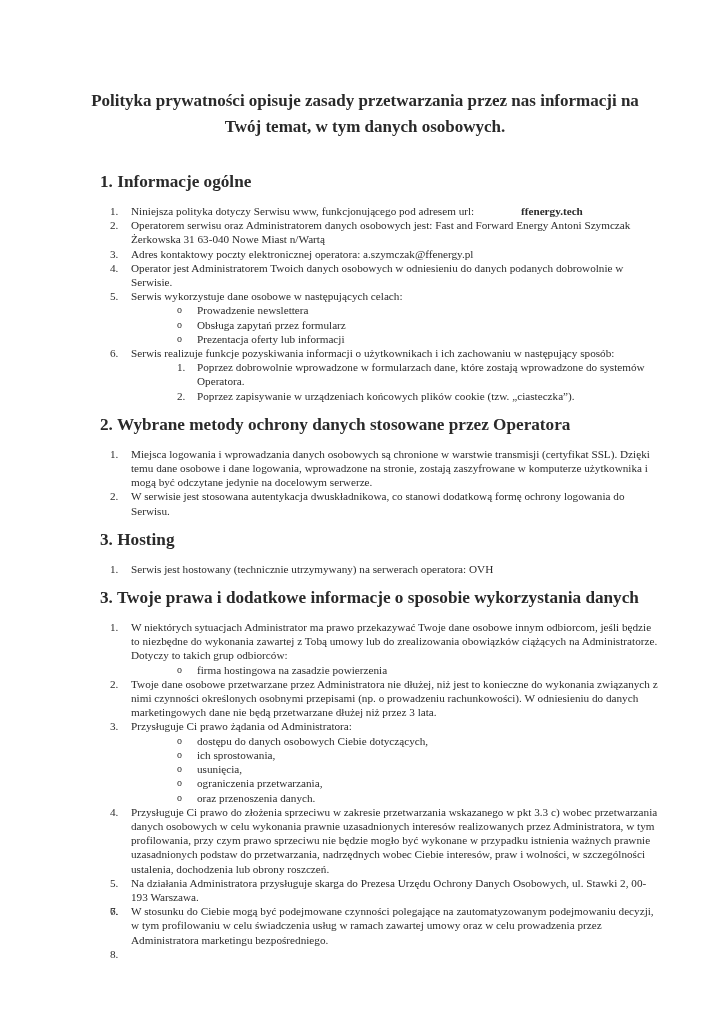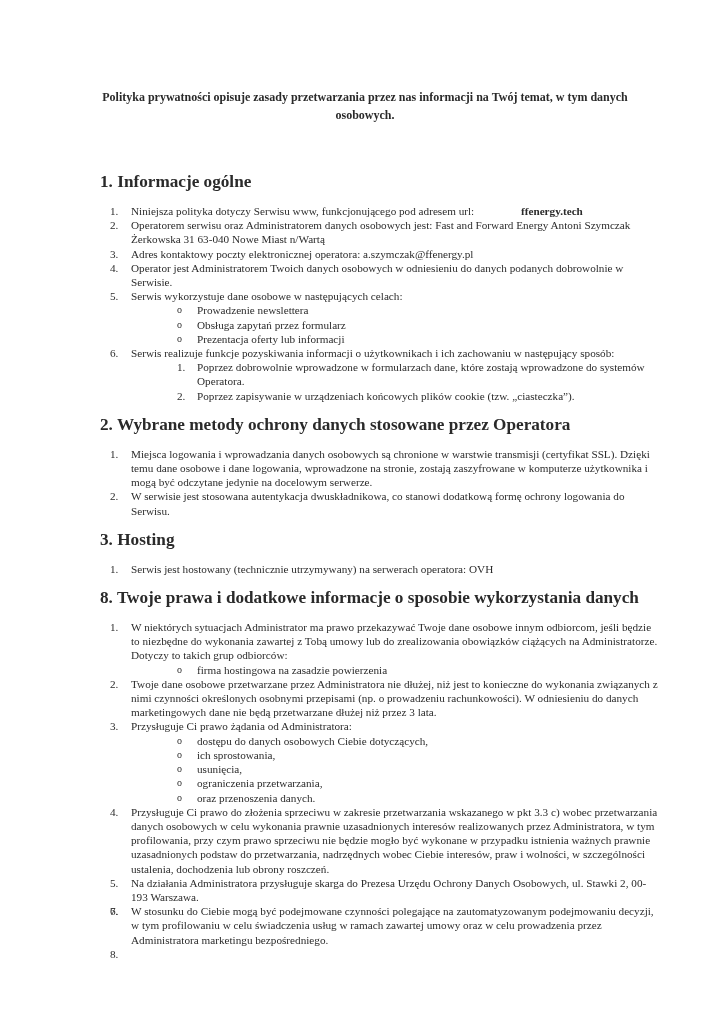--- a/index.html
+++ b/index.html
@@ -5,21 +5,21 @@
     html, body { margin: 0; padding: 0; background: #ffffff; }
     body {
       width: 724px; height: 1024px; overflow: hidden;
       font-family: "Liberation Serif", serif;
       color: #222222;
       position: relative;
     }
     .page { position: absolute; left: 0; top: 0; width: 724px; height: 1024px; }
     .title {
       position: absolute; left: 80px; top: 88px; width: 570px;
-      text-align: center; font-weight: bold; font-size: 12px; line-height: 18px;
+      text-align: center; font-weight: bold; font-size: 17px; line-height: 26px;
       color: #2a2a2a;
     }
     .content {
       position: absolute; left: 88px; top: 160px; width: 570px;
     }
     h2 {
       font-size: 17.2px; font-weight: bold; margin: 12px; line-height: 20px; color: #2a2a2a;
     }
     ol, ul { margin: 0; padding: 0; list-style: none; }
     .li {
@@ -70,21 +70,21 @@
           <li class="li"><span class="num">2.</span><span>W serwisie jest stosowana autentykacja dwuskładnikowa, co stanowi dodatkową formę ochrony logowania do Serwisu.</span></li>
         </ol>
       </section>
       <section>
         <h2>3. Hosting</h2>
         <ol>
           <li class="li"><span class="num">1.</span><span>Serwis jest hostowany (technicznie utrzymywany) na serwerach operatora: OVH</span></li>
         </ol>
       </section>
       <section>
-        <h2>8. Twoje prawa i dodatkowe informacje o sposobie wykorzystania danych</h2>
+        <h2>3. Twoje prawa i dodatkowe informacje o sposobie wykorzystania danych</h2>
         <ol>
           <li class="li"><span class="num">1.</span><span>W niektórych sytuacjach Administrator ma prawo przekazywać Twoje dane osobowe innym odbiorcom, jeśli będzie to niezbędne do wykonania zawartej z Tobą umowy lub do zrealizowania obowiązków ciążących na Administratorze. Dotyczy to takich grup odbiorców:</span></li>
           <div class="sub"><span class="bul">o</span><span>firma hostingowa na zasadzie powierzenia</span></div>
           <li class="li"><span class="num">2.</span><span>Twoje dane osobowe przetwarzane przez Administratora nie dłużej, niż jest to konieczne do wykonania związanych z nimi czynności określonych osobnymi przepisami (np. o prowadzeniu rachunkowości). W odniesieniu do danych marketingowych dane nie będą przetwarzane dłużej niż przez 3 lata.</span></li>
           <li class="li"><span class="num">3.</span><span>Przysługuje Ci prawo żądania od Administratora:</span></li>
           <div class="sub"><span class="bul">o</span><span>dostępu do danych osobowych Ciebie dotyczących,</span></div>
           <div class="sub"><span class="bul">o</span><span>ich sprostowania,</span></div>
           <div class="sub"><span class="bul">o</span><span>usunięcia,</span></div>
           <div class="sub"><span class="bul">o</span><span>ograniczenia przetwarzania,</span></div>
           <div class="sub"><span class="bul">o</span><span>oraz przenoszenia danych.</span></div>

